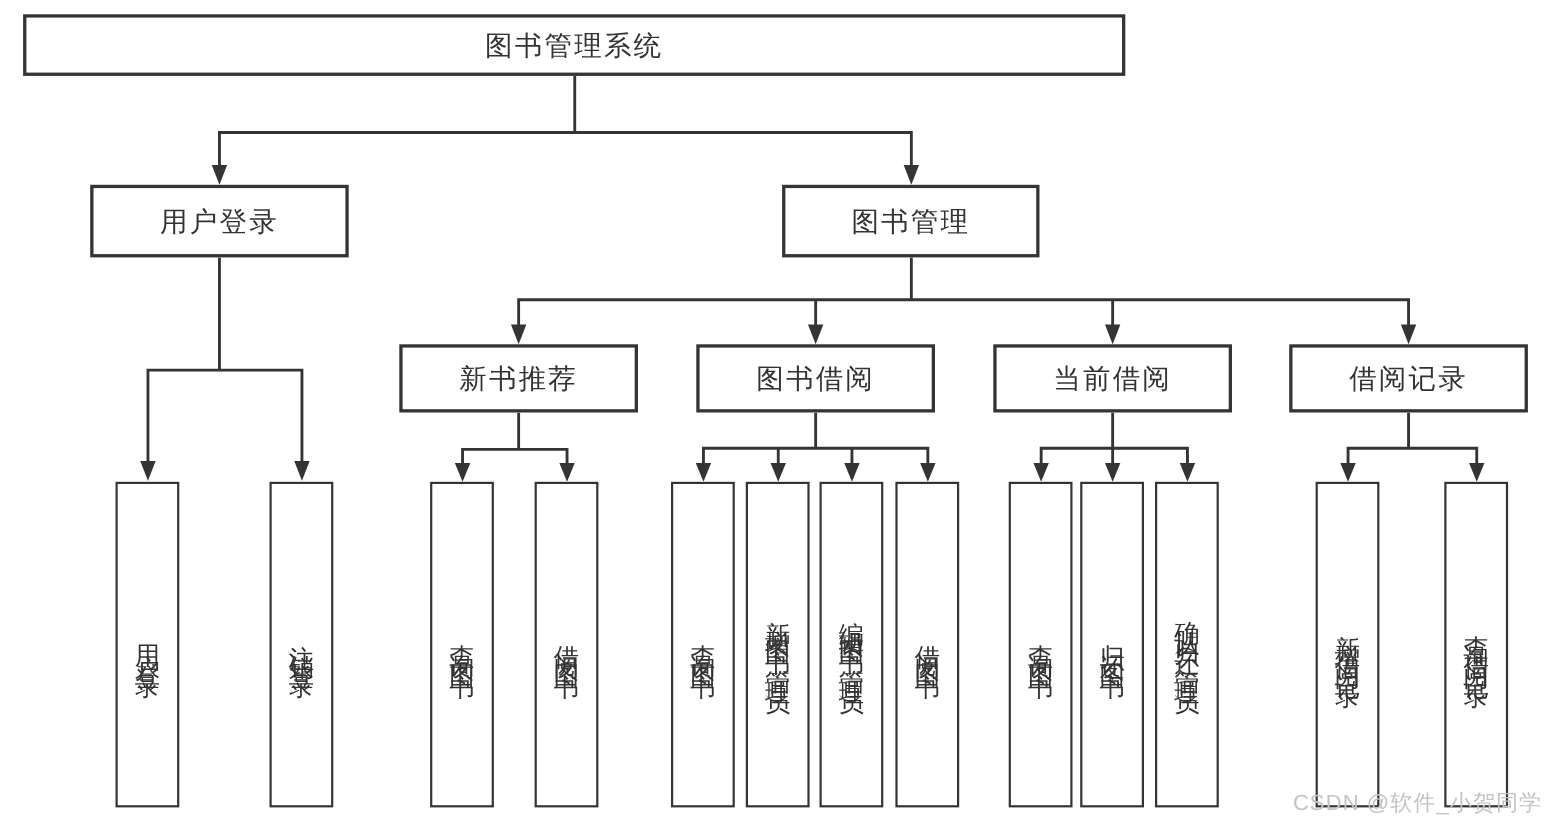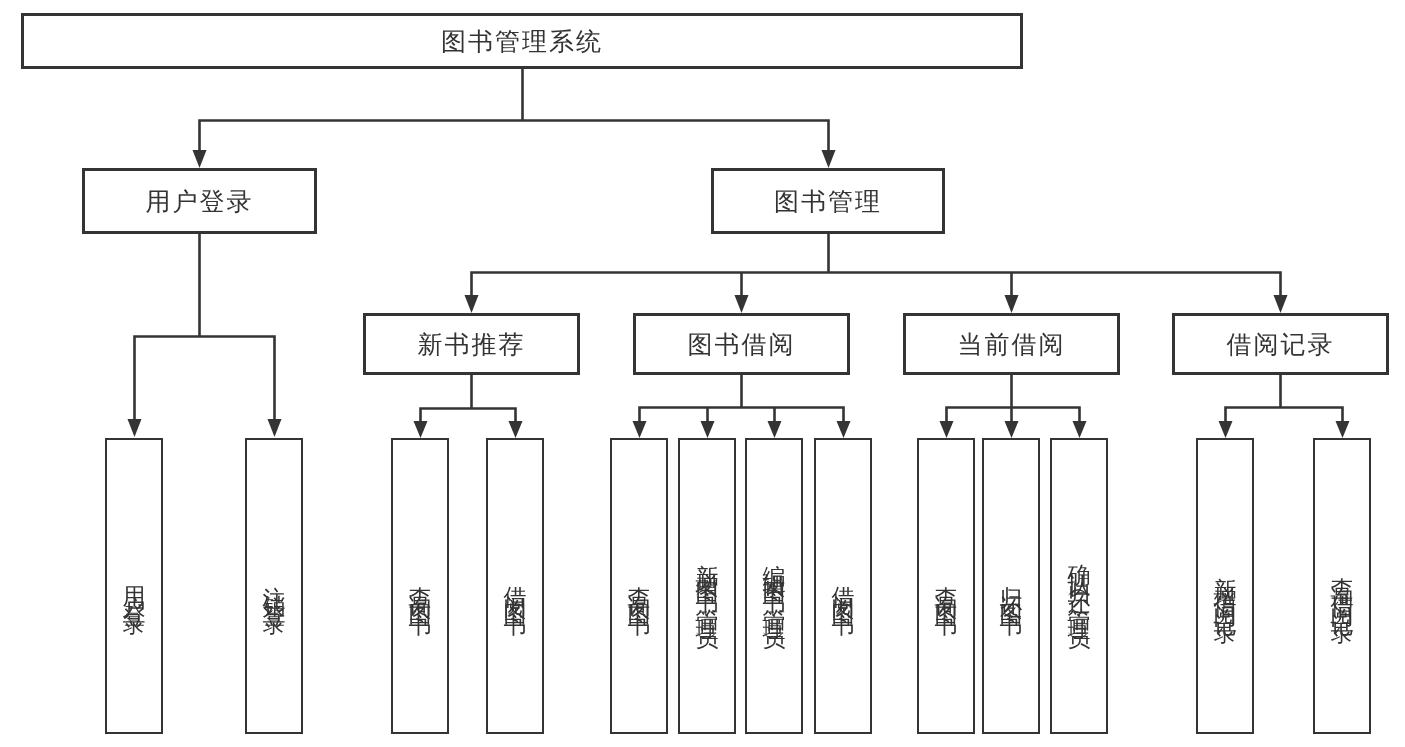--- a/index.html
+++ b/index.html
@@ -198,14 +198,15 @@
     <span class="v-label">确认归还（管理员）</span>
   </div>
 
   <div class="box v-box lf-e1">
     <span class="v-label">新增借阅记录</span>
   </div>
   <div class="box v-box lf-e2">
     <span class="v-label">查询借阅记录</span>
   </div>
 
+  <div class="watermark">CSDN @软件_小贺同学</div>
 
 </div>
 
 </body></html>

